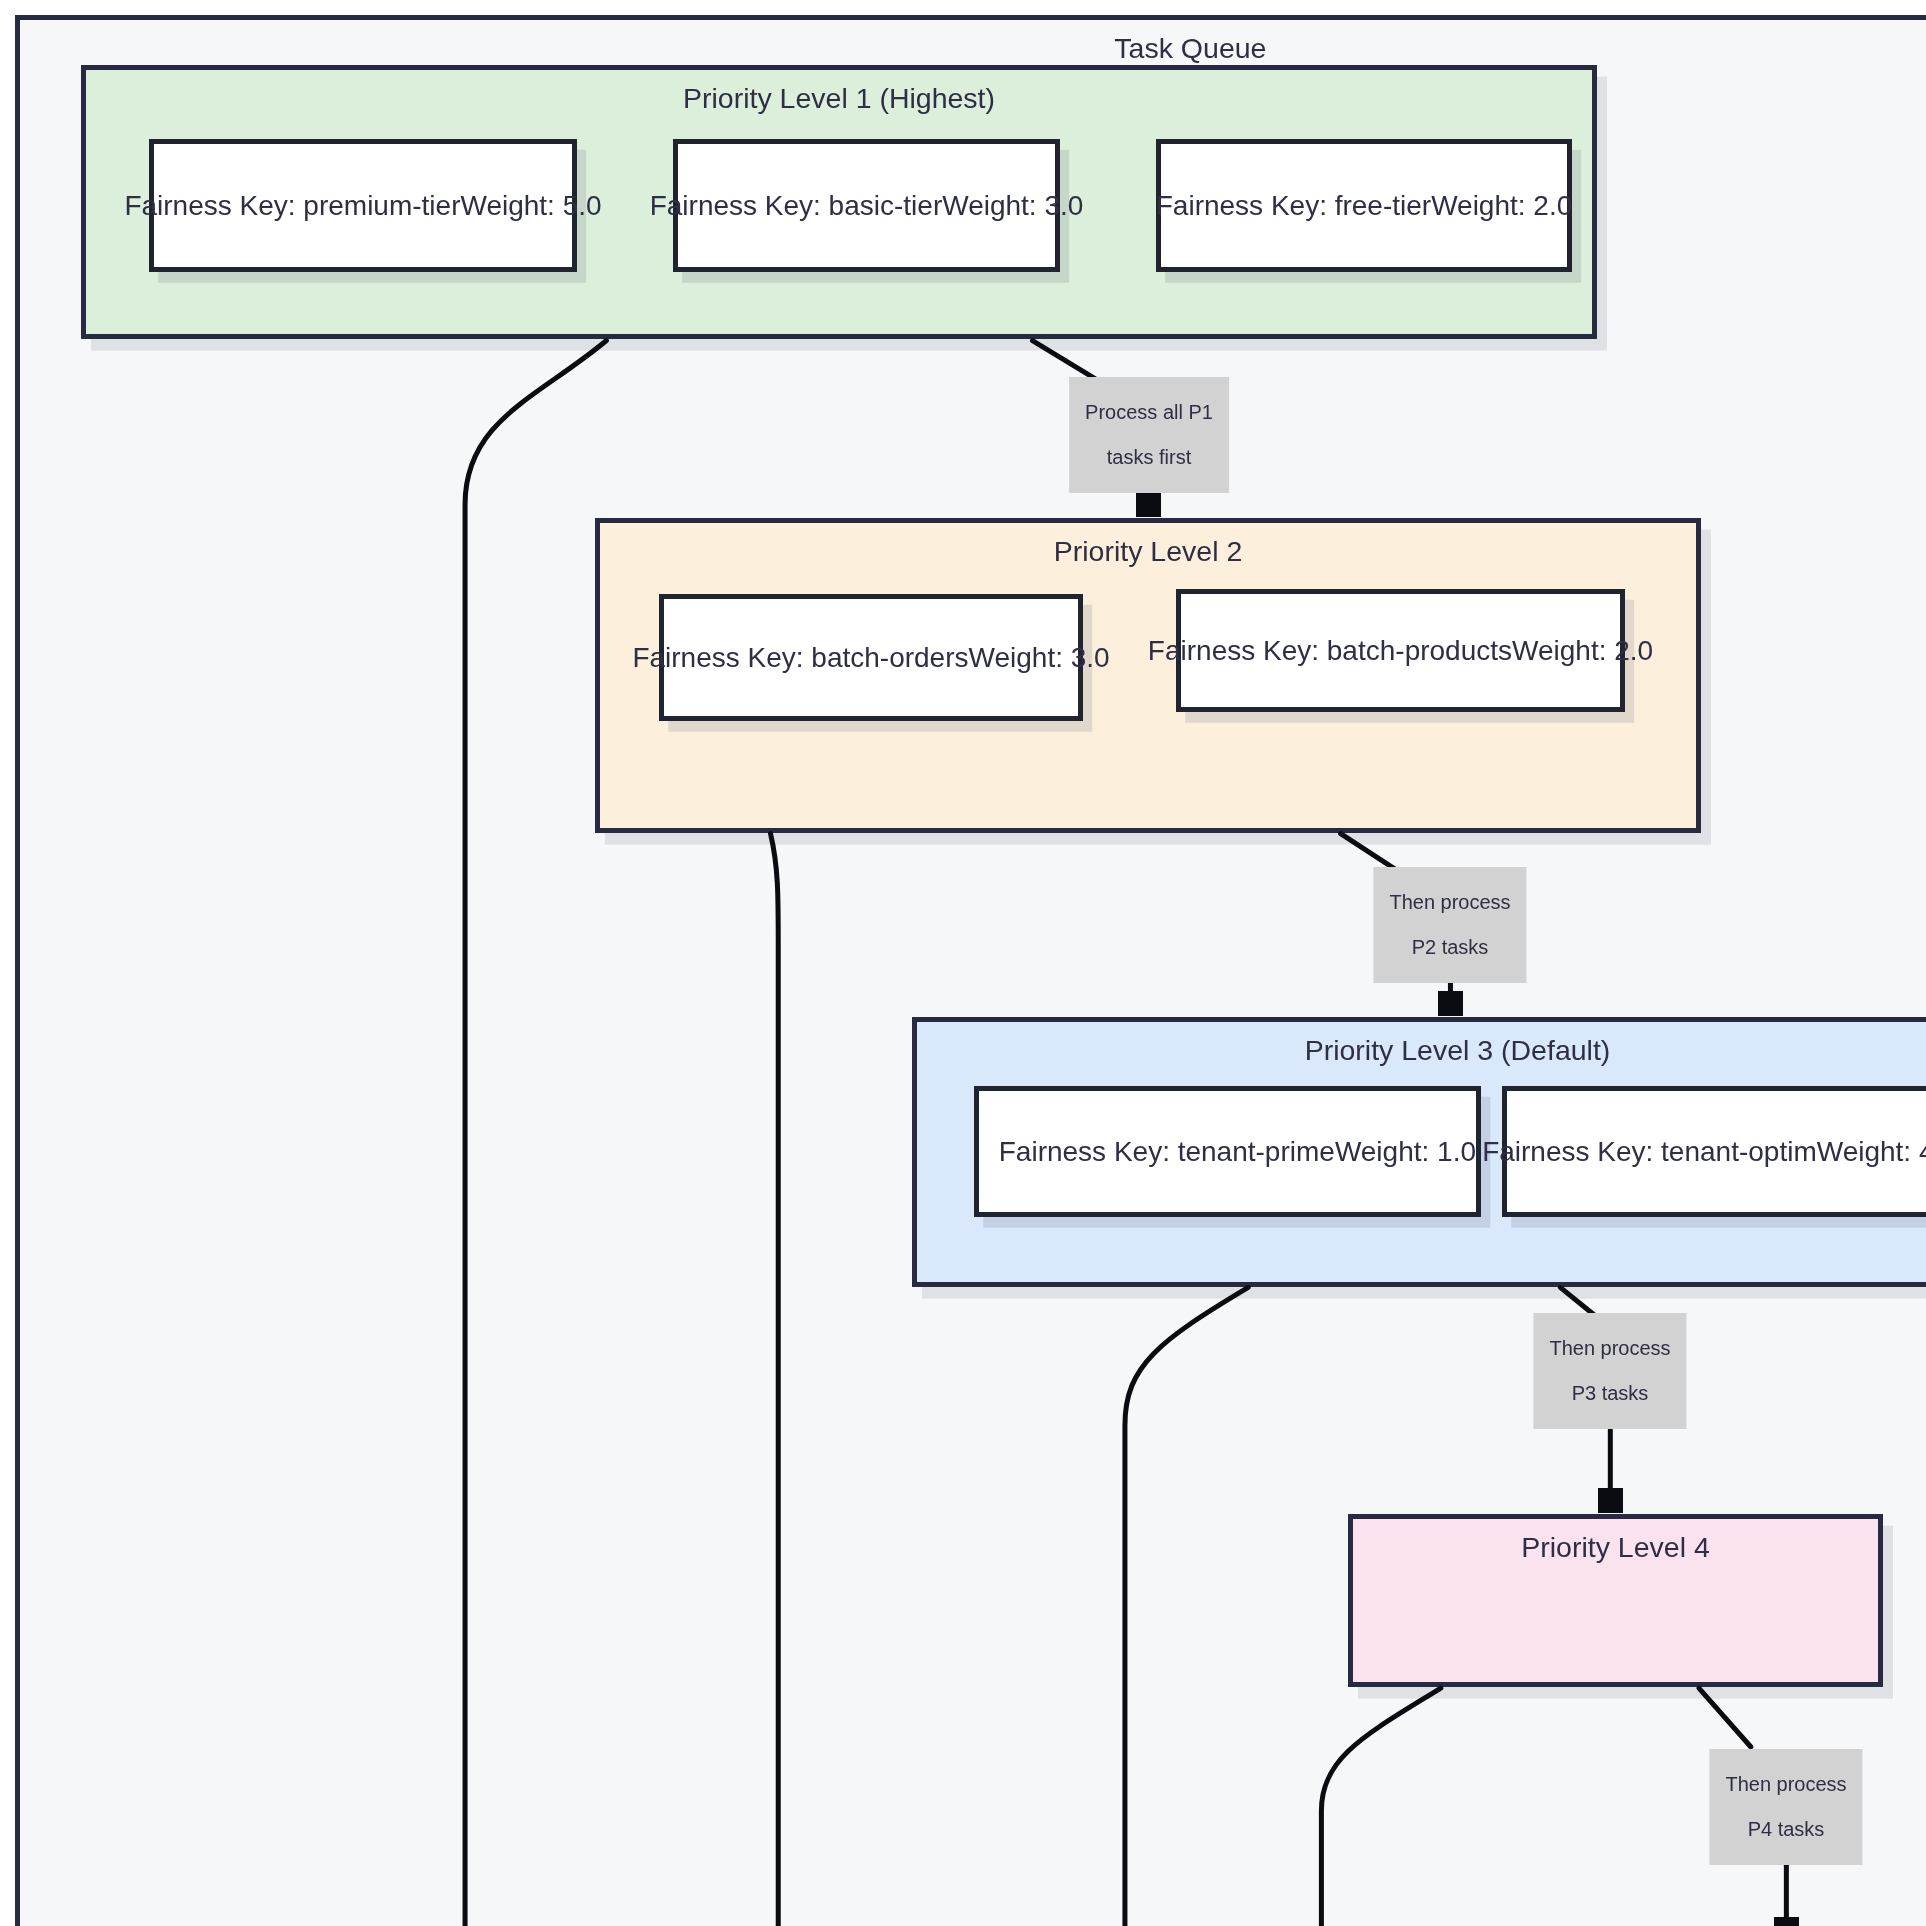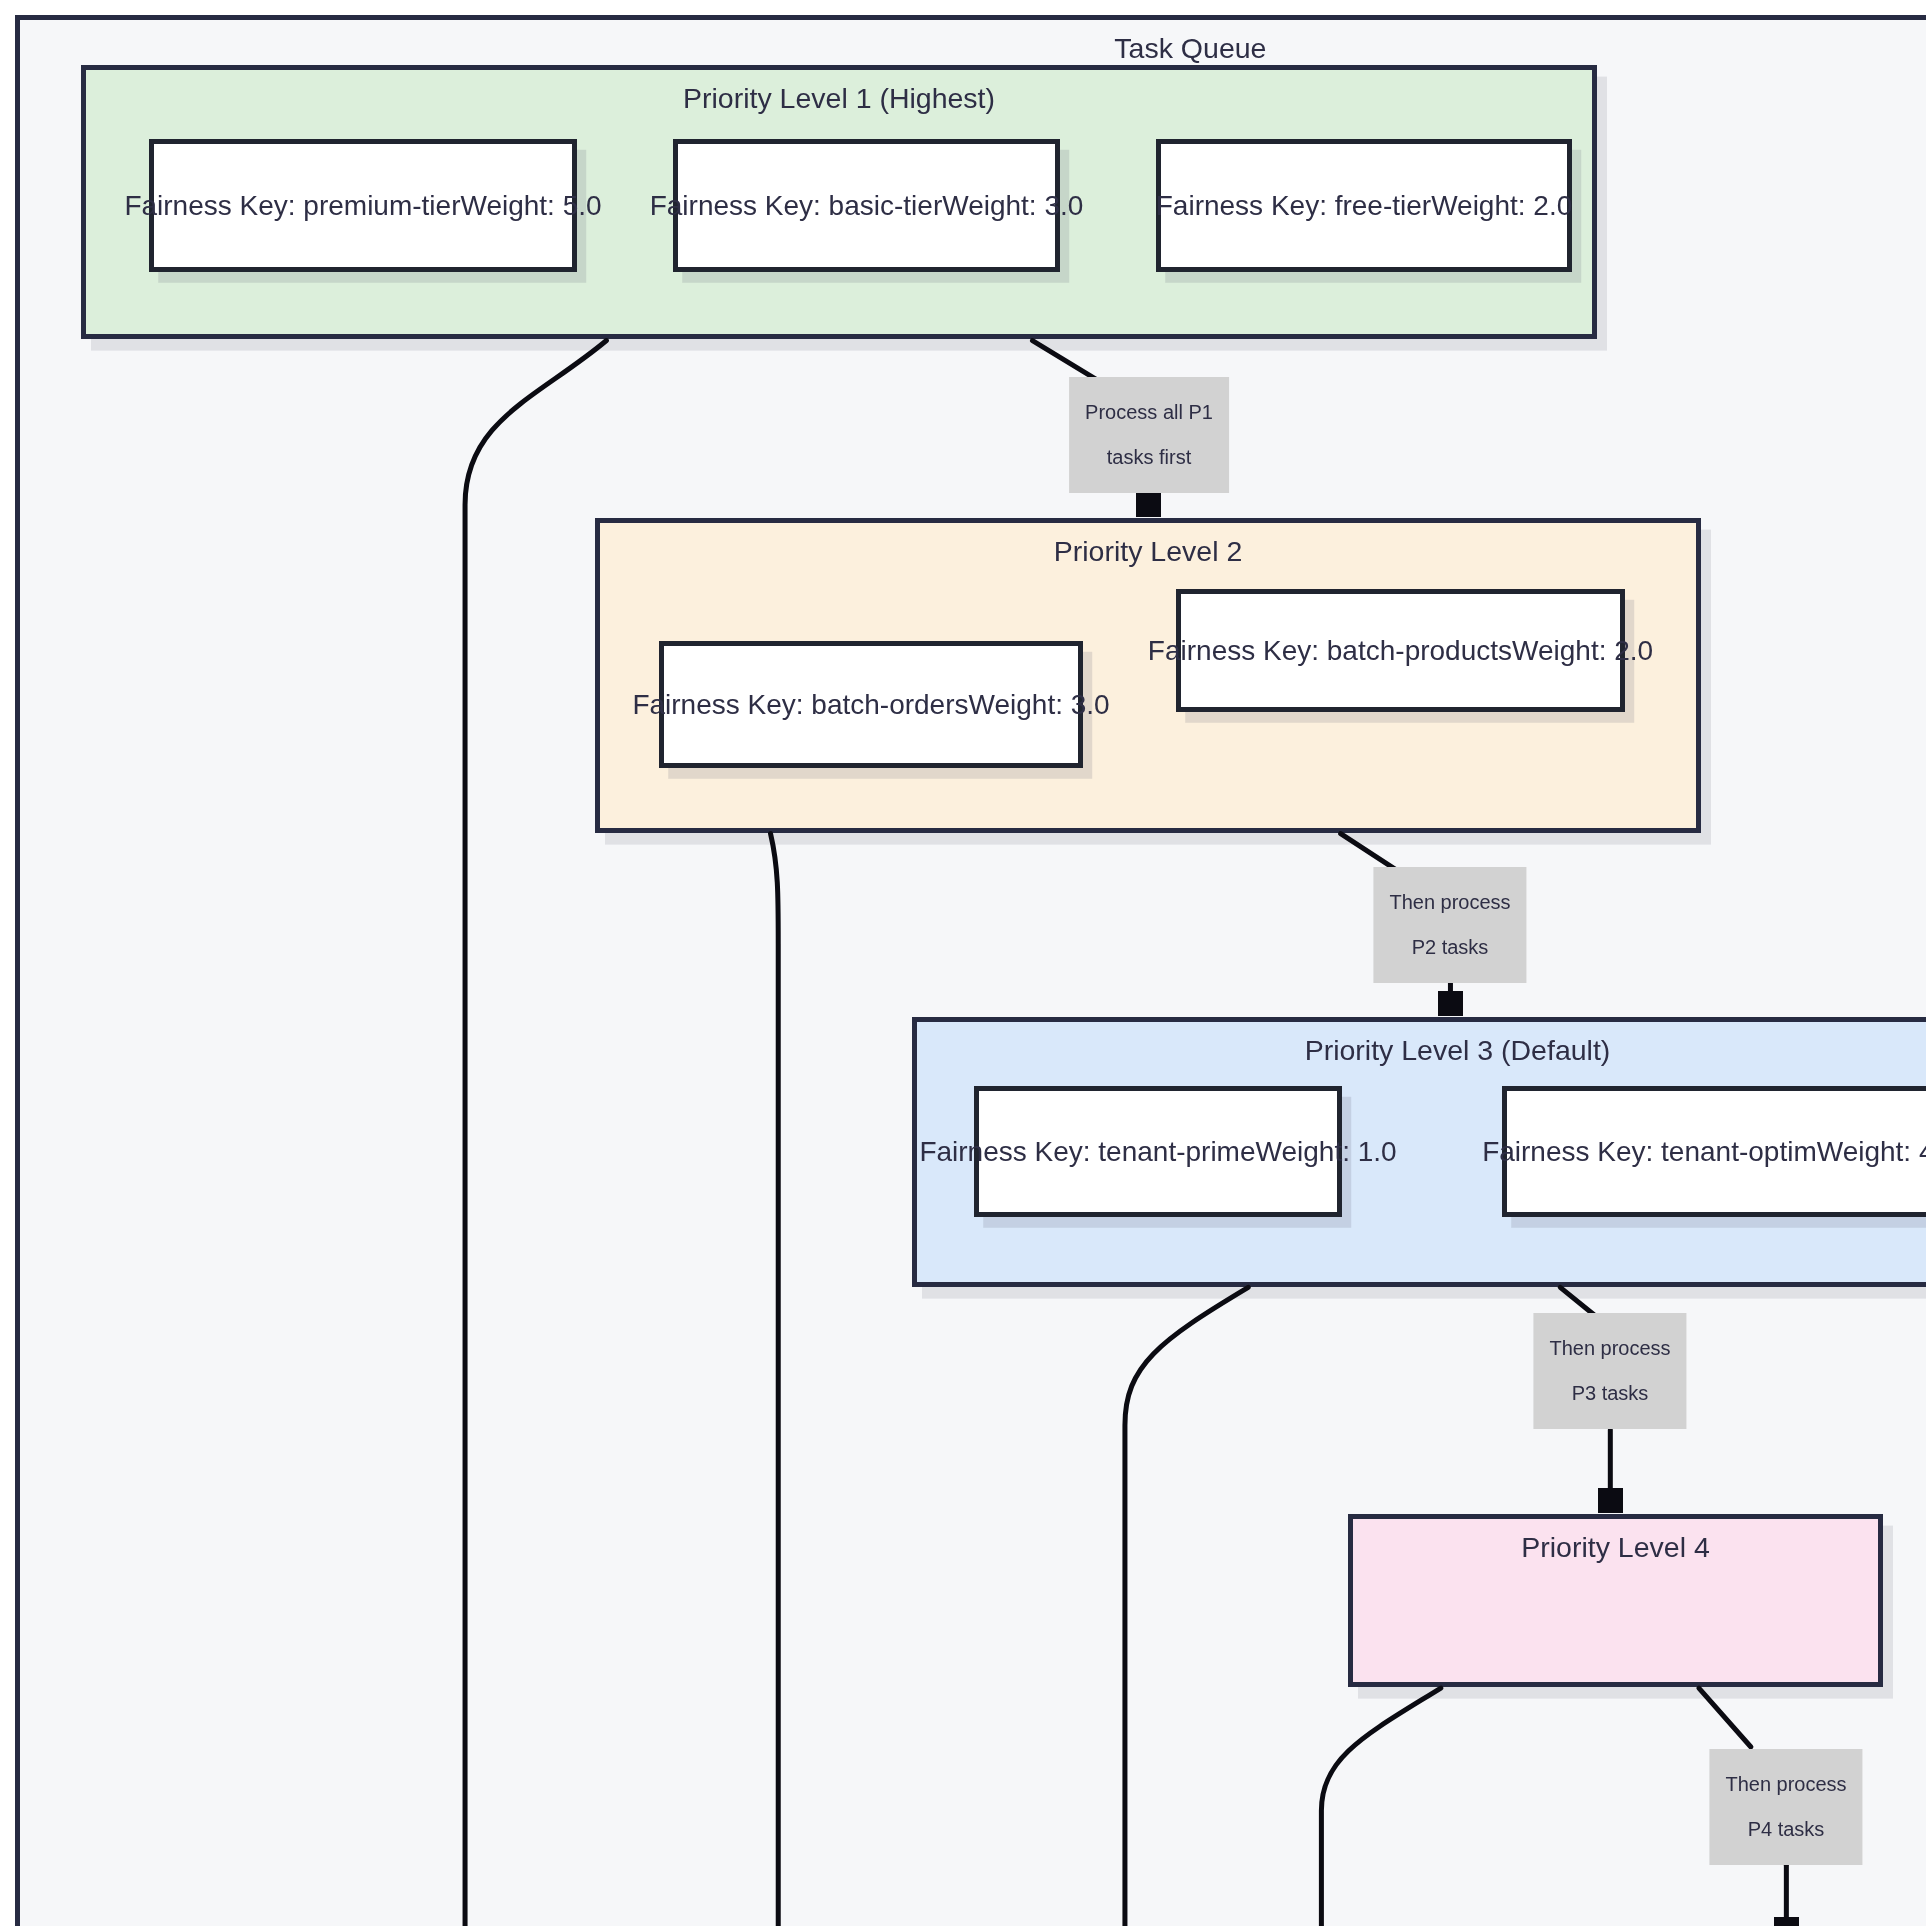--- a/index.html
+++ b/index.html
@@ -86,34 +86,34 @@
     <div class="line">Weight: 3.0</div>
   </div>
   <div class="node" style="left:1156px;top:139px;width:416px;height:133px;">
     <div class="line">Fairness Key: free-tier</div>
     <div class="line">Weight: 2.0</div>
   </div>
 
   <div class="subgraph" style="left: 595px; top: 518px; width: 1106px; height: 315px; background: rgb(252, 240, 221);">
     <div class="subgraph-title">Priority Level 2</div>
   </div>
-  <div class="node" style="left:659px;top:641px;width:424px;height:127px;">
+  <div class="node" style="left:659px;top:594px;width:424px;height:127px;">
     <div class="line">Fairness Key: batch-orders</div>
     <div class="line">Weight: 3.0</div>
   </div>
   <div class="node" style="left:1176px;top:589px;width:449px;height:123px;">
     <div class="line">Fairness Key: batch-</div>
     <div class="line">products</div>
     <div class="line">Weight: 2.0</div>
   </div>
 
   <div class="subgraph" style="left: 912px; top: 1017px; width: 1091px; height: 270px; background: rgb(217, 232, 250);">
     <div class="subgraph-title">Priority Level 3 (Default)</div>
   </div>
-  <div class="node" style="left:974px;top:1086px;width:368px;height:131px;">
+  <div class="node" style="left:974px;top:1086px;width:507px;height:131px;justify-content:flex-end;">
     <div class="line">Fairness Key: tenant-prime</div>
     <div class="line">Weight: 1.0</div>
   </div>
   <div class="node" style="left:1502px;top:1086px;width:436px;height:131px;">
     <div class="line">Fairness Key: tenant-optim</div>
     <div class="line">Weight: 4.0</div>
   </div>
 
   <div class="subgraph" style="left: 1348px; top: 1514px; width: 535px; height: 173px; background: rgb(251, 226, 239);">
     <div class="subgraph-title">Priority Level 4</div>

